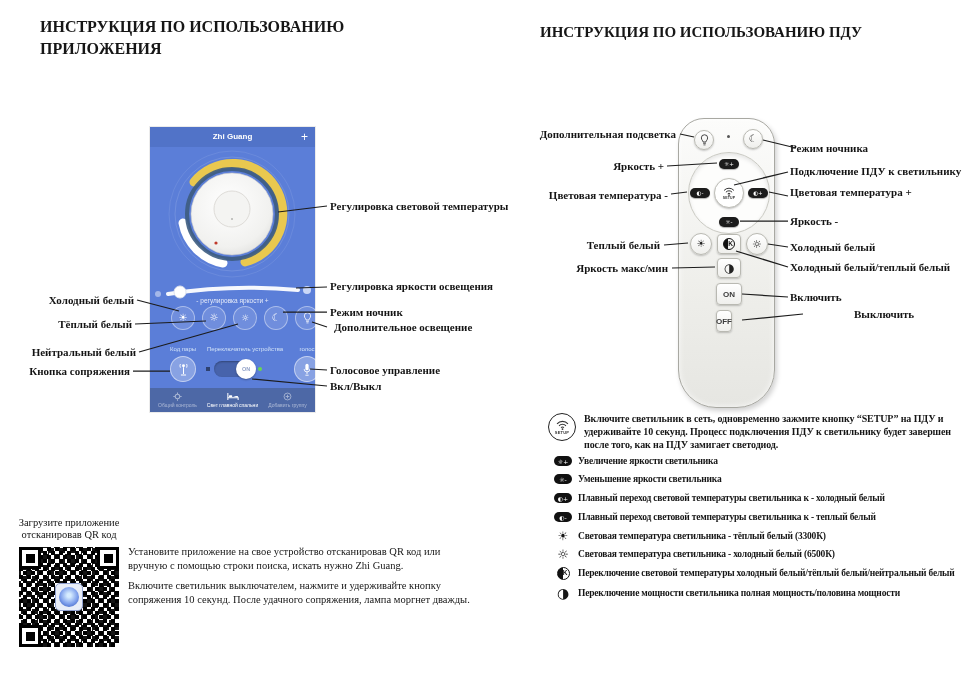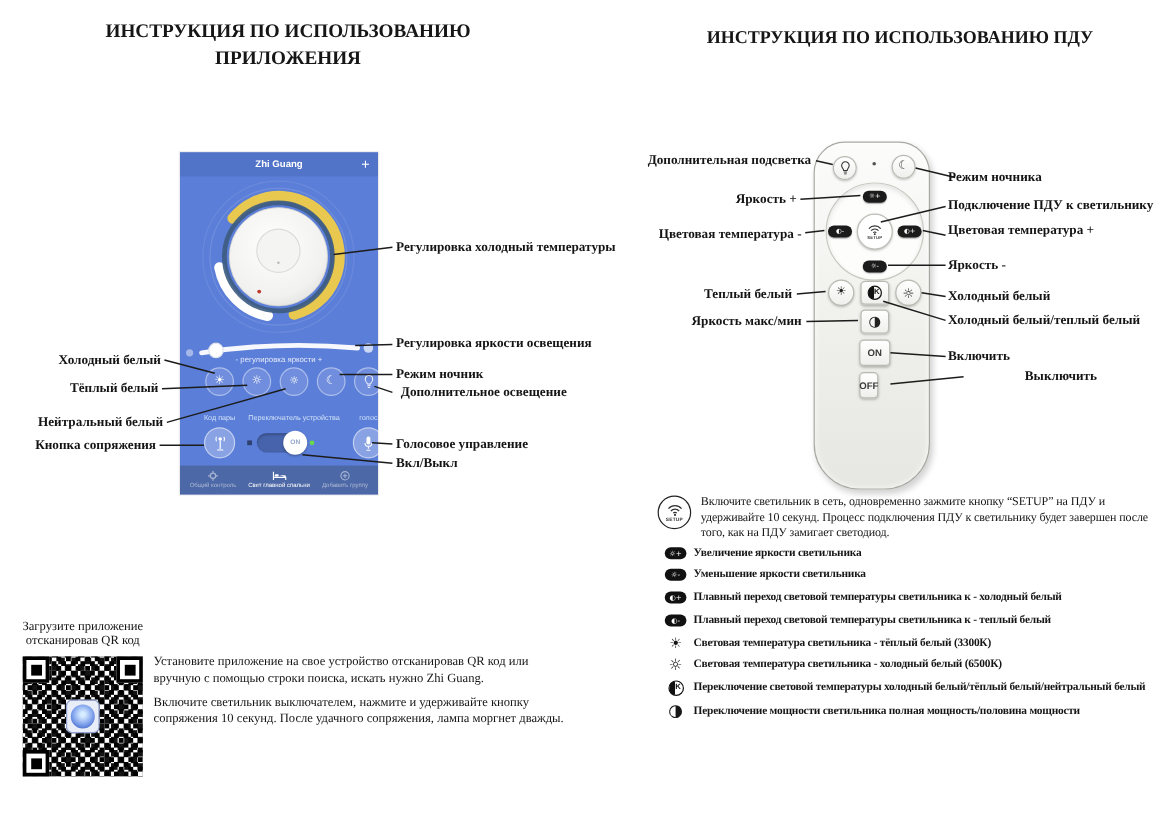--- a/index.html
+++ b/index.html
@@ -1,21 +1,21 @@
 <!DOCTYPE html>
 <html><head>
 <meta charset="utf-8">
 <style>
   *{box-sizing:border-box;margin:0;padding:0}
   html,body{width:970px;height:678px}
   body{position:relative;background:#fff;overflow:hidden;
        font-family:"Liberation Serif",serif;color:#161616}
 
   
-  .doc-title{position:absolute;font-weight:700;text-align:center;line-height:1.35;z-index:1}
+  .doc-title{position:absolute;font-weight:700;text-align:left;line-height:1.35;z-index:1}
   #title-app{left:40px;top:16px;width:400px;font-size:16px}
   #title-remote{left:540px;top:22px;width:420px;font-size:15px}
 
   
   .phone{position:absolute;left:150px;top:127px;width:165px;height:285px;background:#5b7ed8;
          font-family:"Liberation Sans",sans-serif;z-index:2;box-shadow:0 0 0 1px rgba(0,0,0,.08)}
   .phone-header{position:absolute;top:0;left:0;right:0;height:20px;background:#5173c8;color:#fff;
                 font-size:8px;line-height:20px;text-align:center;font-weight:700}
   .phone-add{position:absolute;right:7px;top:0;font-size:12px;font-weight:400;line-height:20px;color:#fff}
   .dial-svg{position:absolute;left:0;top:20px}
@@ -91,21 +91,21 @@
   .finder i{display:block;width:9px;height:9px;background:#000}
   .qr-logo{position:absolute;left:39px;top:39px;width:28px;height:28px;border-radius:5px;
            background:#e8edf8;border:1px solid #8fa0d0;display:flex;align-items:center;justify-content:center}
   .qr-logo i{display:block;width:20px;height:20px;border-radius:50%;
            background:radial-gradient(circle at 50% 42%,#d6ecff 12%,#7fa0ec 55%,#3a5fc0 90%)}
   .para{position:absolute;font-size:10.5px;line-height:1.3;z-index:1}
   .setup-note-icon{position:absolute;left:548px;top:413px;width:28px;height:28px;border-radius:50%;
         border:1.5px solid #222;display:flex;flex-direction:column;align-items:center;
         justify-content:center;z-index:1;background:#fff}
   .setup-note-icon .setup-txt{font-size:4px}
-  .setup-note{position:absolute;left:584px;top:412px;width:380px;font-weight:400;font-size:10px;
+  .setup-note{position:absolute;left:584px;top:412px;width:380px;font-weight:700;font-size:10px;
         letter-spacing:-.1px;line-height:1.32;z-index:1}
 
   
   .legend-row{position:absolute;left:548px;display:flex;align-items:center;height:16px;z-index:1}
   .legend-ic{width:30px;display:flex;justify-content:center;align-items:center}
   .legend-txt{font-weight:700;font-size:9.5px;letter-spacing:-.2px;white-space:nowrap}
   .lpill{display:inline-flex;width:18px;height:10px;border-radius:5px;background:#111;color:#fff;
          align-items:center;justify-content:center;font-size:6px;font-family:"DejaVu Sans",sans-serif}
 </style>
 </head>
@@ -294,21 +294,21 @@
     <line x1="742" y1="294" x2="788" y2="297"></line>
     <line x1="742" y1="320" x2="803" y2="314"></line>
   </g>
 </svg>
 
 <span class="ann ar" style="left:4px;top:294px;width:130px">Холодный белый</span>
 <span class="ann ar" style="left:4px;top:318px;width:128px">Тёплый белый</span>
 <span class="ann ar" style="left:4px;top:346px;width:132px">Нейтральный белый</span>
 <span class="ann ar" style="left:4px;top:365px;width:126px">Кнопка сопряжения</span>
 
-<span class="ann" style="left:330px;top:200px">Регулировка холодный температуры</span>
+<span class="ann" style="left:330px;top:200px">Регулировка световой температуры</span>
 <span class="ann" style="left:330px;top:280px">Регулировка яркости освещения</span>
 <span class="ann" style="left:330px;top:306px">Режим ночник</span>
 <span class="ann" style="left:334px;top:321px">Дополнительное освещение</span>
 <span class="ann" style="left:330px;top:364px">Голосовое управление</span>
 <span class="ann" style="left:330px;top:380px">Вкл/Выкл</span>
 
 <span class="ann ar" style="left:456px;top:128px;width:220px">Дополнительная подсветка</span>
 <span class="ann ar" style="left:456px;top:160px;width:208px">Яркость +</span>
 <span class="ann ar" style="left:456px;top:189px;width:212px">Цветовая температура -</span>
 <span class="ann ar" style="left:456px;top:239px;width:204px">Теплый белый</span>

